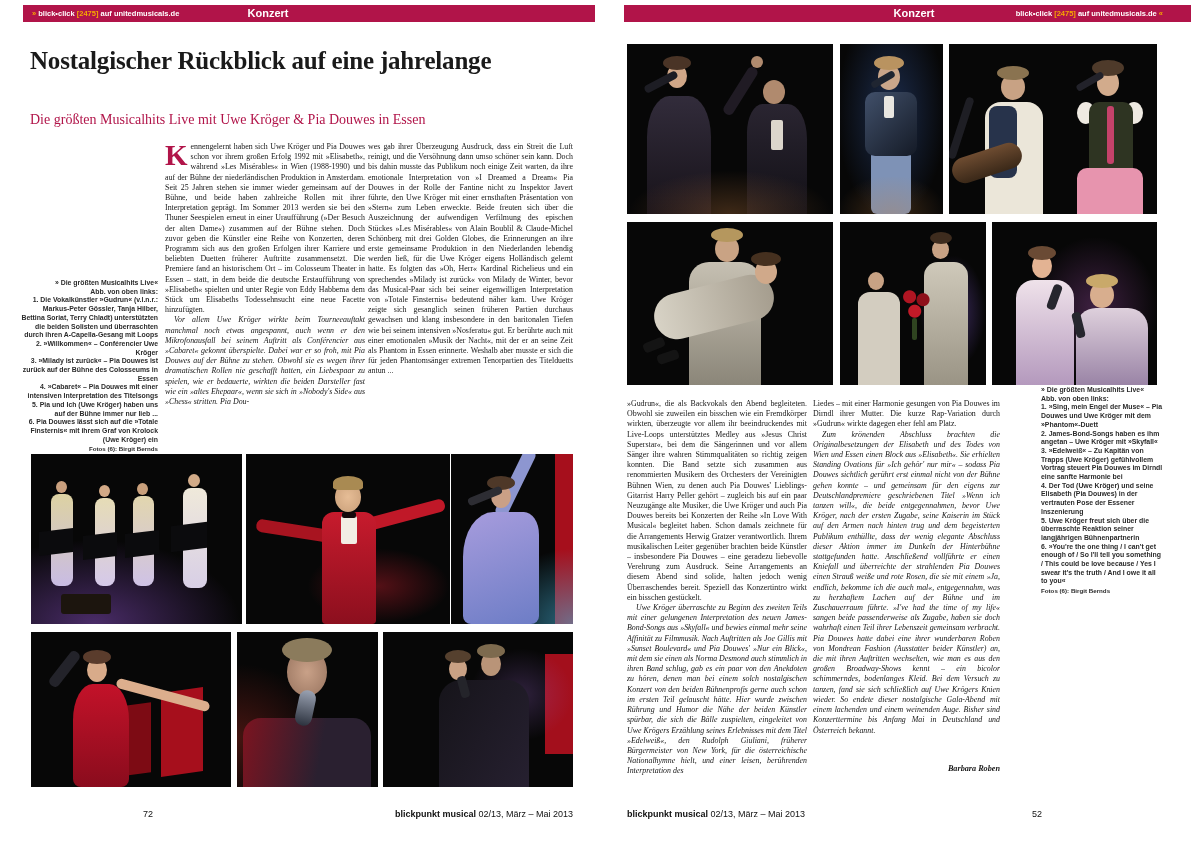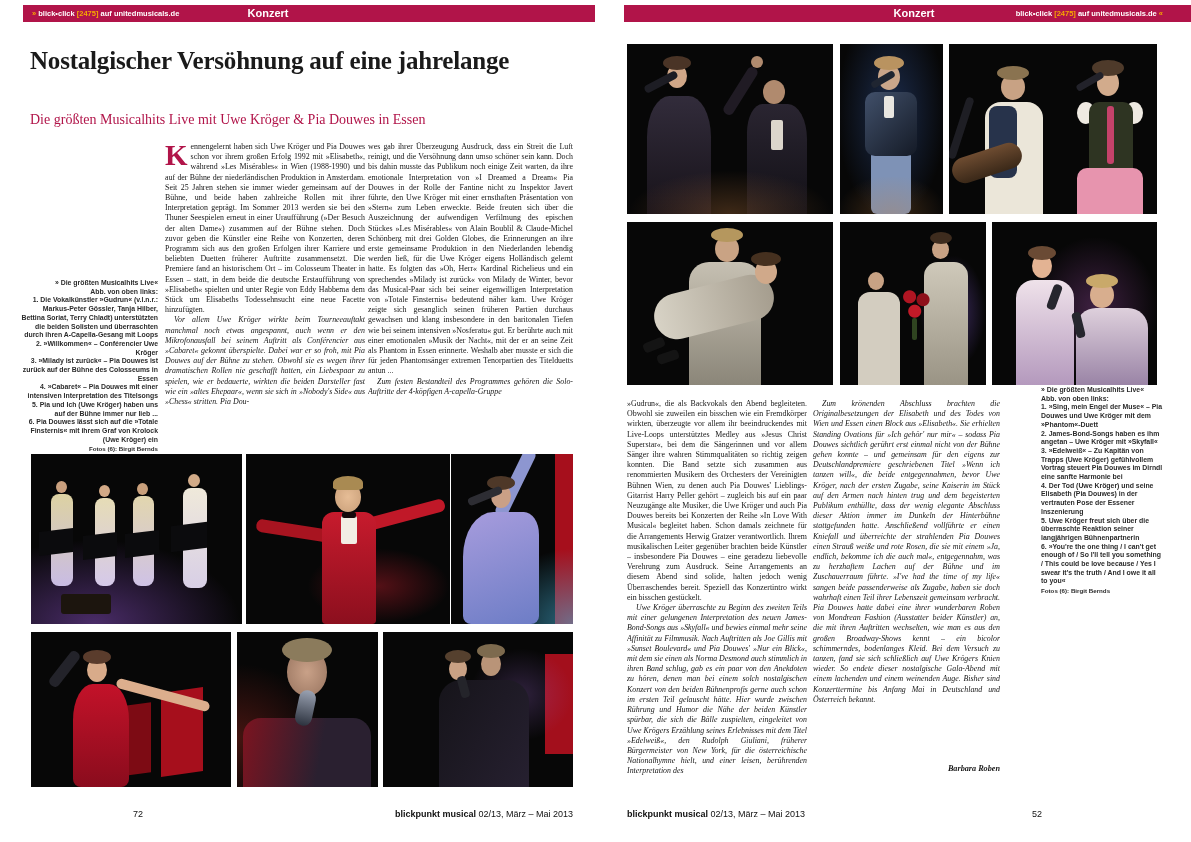--- a/index.html
+++ b/index.html
@@ -47,21 +47,21 @@
 
 <div class="bar" style="left:23px;width:572px;">
   <span class="promo" style="left:9px;"><span class="orange">»</span>
     <span>blick•click</span>
     <span class="orange">[2475]</span>
     <span>auf unitedmusicals.de</span></span>
   <span class="section" style="left:185px;width:120px;">Konzert</span>
 </div>
 
 <div class="title">
-  <div>Nostalgischer Versöhnung auf eine jahrelange</div>
+  <div>Nostalgischer Rückblick auf eine jahrelange</div>
 </div>
 <div class="subtitle">Die größten Musicalhits Live mit Uwe Kröger &amp; Pia Douwes in Essen</div>
 
 <div class="caps caps-left" style="left:20px;top:279px;width:138px;">
   <div class="cap-h">» Die größten Musicalhits Live«</div>
   <div>Abb. von oben links:</div>
   <div>1. Die Vokalkünstler »Gudrun« (v.l.n.r.: Markus-Peter Gössler, Tanja Hilber, Bettina Soriat, Terry Chladt) unterstützten die beiden Solisten und überraschten durch ihren A-Capella-Gesang mit Loops</div>
   <div>2. »Willkommen« – Conférencier Uwe Kröger</div>
   <div>3. »Milady ist zurück« – Pia Douwes ist zurück auf der Bühne des Colosseums in Essen</div>
   <div>4. »Cabaret« – Pia Douwes mit einer intensiven Interpretation des Titelsongs</div>
@@ -69,21 +69,20 @@
   <div>6. Pia Douwes lässt sich auf die »Totale Finsternis« mit ihrem Graf von Krolock (Uwe Kröger) ein</div>
   <div class="credit">Fotos (6): Birgit Bernds</div>
 </div>
 
 <div class="col" style="left:165px;top:142px;width:200px;height:310px;">
   <p><span class="dropcap">K</span><span>ennengelernt haben sich Uwe Kröger und Pia Douwes schon vor ihrem großen Erfolg 1992 mit »Elisabeth«, während »Les Misérables« in Wien (1988-1990) und auf der Bühne der niederländischen Produktion in Amsterdam. Seit 25 Jahren stehen sie immer wieder gemeinsam auf der Bühne, und beide haben zahlreiche Rollen mit ihrer Interpretation geprägt. Im Sommer 2013 werden sie bei den Thuner Seespielen erneut in einer Uraufführung (»Der Besuch der alten Dame«) zusammen auf der Bühne stehen. Doch zuvor geben die Künstler eine Reihe von Konzerten, deren Programm sich aus den großen Erfolgen ihrer Karriere und beliebten Duetten früherer Auftritte zusammensetzt. Die Premiere fand an historischem Ort – im Colosseum Theater in Essen – statt, in dem beide die deutsche Erstaufführung von »Elisabeth« spielten und unter Regie von Eddy Habbema dem Stück um Elisabeths Todessehnsucht eine neue Facette hinzufügten.</span></p>
   <p class="ind">Vor allem Uwe Kröger wirkte beim Tourneeauftakt manchmal noch etwas angespannt, auch wenn er den Mikrofonausfall bei seinem Auftritt als Conférencier aus »Cabaret« gekonnt überspielte. Dabei war er so froh, mit Pia Douwes auf der Bühne zu stehen. Obwohl sie es wegen ihrer dramatischen Rollen nie geschafft hatten, ein Liebespaar zu spielen, wie er bedauerte, wirkten die beiden Darsteller fast wie ein »altes Ehepaar«, wenn sie sich in »Nobody's Side« aus »Chess« stritten. Pia Dou-</p>
 </div>
 <div class="col" style="left:368px;top:142px;width:205px;height:310px;">
   <p>wes gab ihrer Überzeugung Ausdruck, dass ein Streit die Luft reinigt, und die Versöhnung dann umso schöner sein kann. Doch bis dahin musste das Publikum noch einige Zeit warten, da ihre emotionale Interpretation von »I Dreamed a Dream« Pia Douwes in der Rolle der Fantine nicht zu Inspektor Javert führte, den Uwe Kröger mit einer ernsthaften Präsentation von »Stern« zum Leben erweckte. Beide freuten sich über die Auszeichnung der aufwendigen Verfilmung des epischen Stückes »Les Misérables« von Alain Boublil &amp; Claude-Michel Schönberg mit drei Golden Globes, die Erinnerungen an ihre erste gemeinsame Produktion in den Niederlanden lebendig werden ließ, für die Uwe Kröger eigens Holländisch gelernt hatte. Es folgten das »Oh, Herr« Kardinal Richelieus und ein sprechendes »Milady ist zurück« von Milady de Winter, bevor das Musical-Paar sich bei seiner eigenwilligen Interpretation von »Totale Finsternis« bedeutend näher kam. Uwe Kröger zeigte sich gesanglich seinen früheren Partien durchaus gewachsen und klang insbesondere in den baritonalen Tiefen wie bei seinem intensiven »Nosferatu« gut. Er berührte auch mit einer emotionalen »Musik der Nacht«, mit der er an seine Zeit als Phantom in Essen erinnerte. Weshalb aber musste er sich die für jeden Phantomsänger extremen Tenorpartien des Titelduetts antun ...</p>
-  <p class="ind">Zum festen Bestandteil des Programmes gehören die Solo-Auftritte der 4-köpfigen A-capella-Gruppe</p>
 </div>
 
 <div class="ph" style="left:31px;top:454px;width:211px;height:170px;">
   <div class="s" style="left:0;top:50%;width:100%;height:50%;background:radial-gradient(ellipse at 30% 100%,rgba(140,80,200,.5),transparent 70%);"></div>
   <div class="s" style="left:20px;top:40px;width:22px;height:92px;background:linear-gradient(#ddd2a2,#c9bce4);border-radius:8px;"></div>
   <div class="s" style="left:25px;top:27px;width:11px;height:12px;background:#caa07e;border-radius:50%;"></div>
   <div class="s" style="left:64px;top:44px;width:20px;height:88px;background:linear-gradient(#e6dcb6,#d5c9ea);border-radius:8px;"></div>
   <div class="s" style="left:68px;top:31px;width:11px;height:12px;background:#d2a986;border-radius:50%;"></div>
   <div class="s" style="left:102px;top:42px;width:21px;height:90px;background:linear-gradient(#e2d6ae,#cfc2e6);border-radius:8px;"></div>
   <div class="s" style="left:106px;top:29px;width:11px;height:12px;background:#c9a07c;border-radius:50%;"></div>
@@ -139,21 +138,21 @@
   <div class="s" style="right:0;top:22px;width:28px;height:100px;background:#a30f1c;"></div>
   <div class="s" style="left:45%;top:10%;width:55%;height:60%;background:radial-gradient(ellipse,rgba(150,100,200,.28),transparent 70%);"></div>
   <div class="s" style="left:56px;top:48px;width:90px;height:107px;background:linear-gradient(120deg,#16141a,#262030);border-radius:22px 22px 0 0;"></div>
   <div class="s" style="left:66px;top:26px;width:18px;height:22px;background:#c9a184;border-radius:50%;"></div>
   <div class="s" style="left:62px;top:18px;width:26px;height:13px;background:#55402e;border-radius:50%;"></div>
   <div class="s" style="left:98px;top:20px;width:20px;height:24px;background:#b99478;border-radius:50%;"></div>
   <div class="s" style="left:94px;top:12px;width:28px;height:14px;background:#7d6a4e;border-radius:50%;"></div>
   <div class="s" style="left:76px;top:44px;width:9px;height:22px;background:#24242a;transform:rotate(-15deg);border-radius:4px;"></div>
 </div>
 
-<div class="pageno" style="left:133px;">72</div>
+<div class="pageno" style="left:143px;">72</div>
 <div class="footline" style="left:300px;width:273px;text-align:right;">
   <span class="b">blickpunkt musical</span><span> 02/13, März – Mai 2013</span>
 </div>
 
 <div class="bar" style="left:624px;width:567px;">
   <span class="section" style="left:230px;width:120px;">Konzert</span>
   <span class="promo" style="right:28px;"><span>blick•click</span>
     <span class="orange">[2475]</span>
     <span>auf unitedmusicals.de</span>
     <span class="orange">«</span></span>
@@ -232,20 +231,21 @@
   <div class="s" style="left:94px;top:52px;width:32px;height:14px;background:#c9a96a;border-radius:50%;"></div>
   <div class="s" style="left:58px;top:62px;width:9px;height:26px;background:#26262e;transform:rotate(20deg);border-radius:4px;"></div>
   <div class="s" style="left:82px;top:90px;width:9px;height:26px;background:#26262e;transform:rotate(-14deg);border-radius:4px;"></div>
 </div>
 
 <div class="col" style="left:627px;top:399px;width:180px;height:398px;">
   <p>»Gudrun«, die als Backvokals den Abend begleiteten. Obwohl sie zuweilen ein bisschen wie ein Fremdkörper wirkten, überzeugte vor allem ihr beeindruckendes mit Live-Loops unterstütztes Medley aus »Jesus Christ Superstar«, bei dem die Sängerinnen und vor allem Sänger ihre wahren Stimmqualitäten so richtig zeigen konnten. Die Band setzte sich zusammen aus renommierten Musikern des Orchesters der Vereinigten Bühnen Wien, zu denen auch Pia Douwes' Lieblings-Gitarrist Harry Peller gehört – zugleich bis auf ein paar Neuzugänge alte Musiker, die Uwe Kröger und auch Pia Douwes bereits bei Konzerten der Reihe »In Love With Musical« begleitet haben. Schon damals zeichnete für die Arrangements Herwig Gratzer verantwortlich. Ihrem musikalischen Leiter gegenüber brachten beide Künstler – insbesondere Pia Douwes – eine geradezu liebevolle Verehrung zum Ausdruck. Seine Arrangements an diesem Abend sind solide, halten jedoch wenig Überraschendes bereit. Speziell das Konzertintro wirkt ein bisschen gestückelt.</p>
   <p class="ind">Uwe Kröger überraschte zu Beginn des zweiten Teils mit einer gelungenen Interpretation des neuen James-Bond-Songs aus »Skyfall« und bewies einmal mehr seine Affinität zu Filmmusik. Nach Auftritten als Joe Gillis mit »Sunset Boulevard« und Pia Douwes' »Nur ein Blick«, mit dem sie einen als Norma Desmond auch stimmlich in ihren Band schlug, gab es ein paar von den Anekdoten zu hören, denen man bei einem solch nostalgischen Konzert von den beiden Bühnenprofis gerne auch schon im ersten Teil gelauscht hätte. Hier wurde zwischen Rührung und Humor die Nähe der beiden Künstler spürbar, die sich die Bälle zuspielten, eingeleitet von Uwe Krögers Erzählung seines Erlebnisses mit dem Titel »Edelweiß«, den Rudolph Giuliani, früherer Bürgermeister von New York, für die österreichische Nationalhymne hielt, und einer leisen, berührenden Interpretation des</p>
 </div>
 <div class="col" style="left:813px;top:399px;width:187px;height:360px;">
+  <p>Liedes – mit einer Harmonie gesungen von Pia Douwes im Dirndl ihrer Mutter. Die kurze Rap-Variation durch »Gudrun« wirkte dagegen eher fehl am Platz.</p>
   <p class="ind">Zum krönenden Abschluss brachten die Originalbesetzungen der Elisabeth und des Todes von Wien und Essen einen Block aus »Elisabeth«. Sie erhielten Standing Ovations für »Ich gehör' nur mir« – sodass Pia Douwes sichtlich gerührt erst einmal nicht von der Bühne gehen konnte – und gemeinsam für den eigens zur Deutschlandpremiere geschriebenen Titel »Wenn ich tanzen will«, die beide entgegennahmen, bevor Uwe Kröger, nach der ersten Zugabe, seine Kaiserin im Stück auf den Armen nach hinten trug und dem begeisterten Publikum enthüllte, dass der wenig elegante Abschluss dieser Aktion immer im Dunkeln der Hinterbühne stattgefunden hatte. Anschließend vollführte er einen Kniefall und überreichte der strahlenden Pia Douwes einen Strauß weiße und rote Rosen, die sie mit einem »Ja, endlich, bekomme ich die auch mal«, entgegennahm, was zu herzhaftem Lachen auf der Bühne und im Zuschauerraum führte. »I've had the time of my life« sangen beide passenderweise als Zugabe, haben sie doch wahrhaft einen Teil ihrer Lebenszeit gemeinsam verbracht. Pia Douwes hatte dabei eine ihrer wunderbaren Roben von Mondrean Fashion (Ausstatter beider Künstler) an, die mit ihren Auftritten wechselten, wie man es aus den großen Broadway-Shows kennt – ein bicolor schimmerndes, bodenlanges Kleid. Bei dem Versuch zu tanzen, fand sie sich schließlich auf Uwe Krögers Knien wieder. So endete dieser nostalgische Gala-Abend mit einem lachenden und einem weinenden Auge. Bisher sind Konzerttermine bis Anfang Mai in Deutschland und Österreich bekannt.</p>
 </div>
 <div class="byline" style="left:813px;top:764px;width:187px;">Barbara Roben</div>
 
 <div class="caps caps-right" style="left:1041px;top:386px;width:122px;">
   <div class="cap-h">» Die größten Musicalhits Live«</div>
   <div>Abb. von oben links:</div>
   <div>1. »Sing, mein Engel der Muse« – Pia Douwes und Uwe Kröger mit dem »Phantom«-Duett</div>
   <div>2. James-Bond-Songs haben es ihm angetan – Uwe Kröger mit »Skyfall«</div>
   <div>3. »Edelweiß« – Zu Kapitän von Trapps (Uwe Kröger) gefühlvollem Vortrag steuert Pia Douwes im Dirndl eine sanfte Harmonie bei</div>

